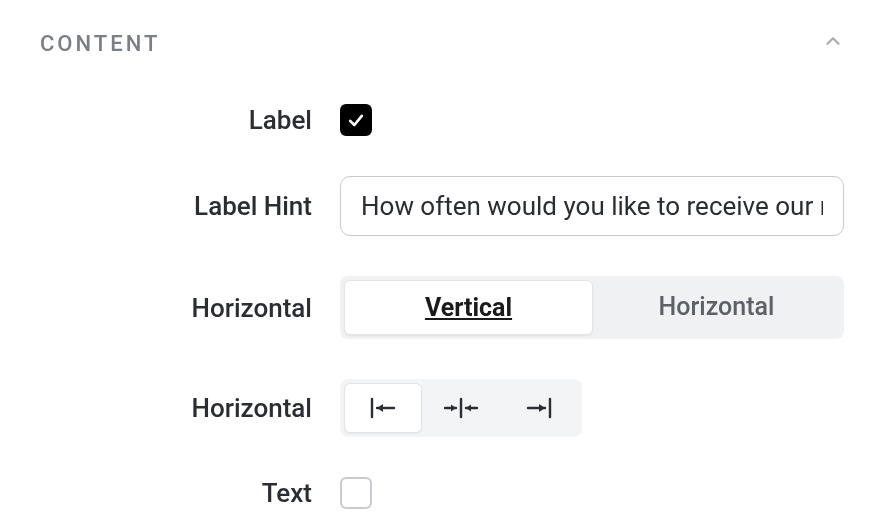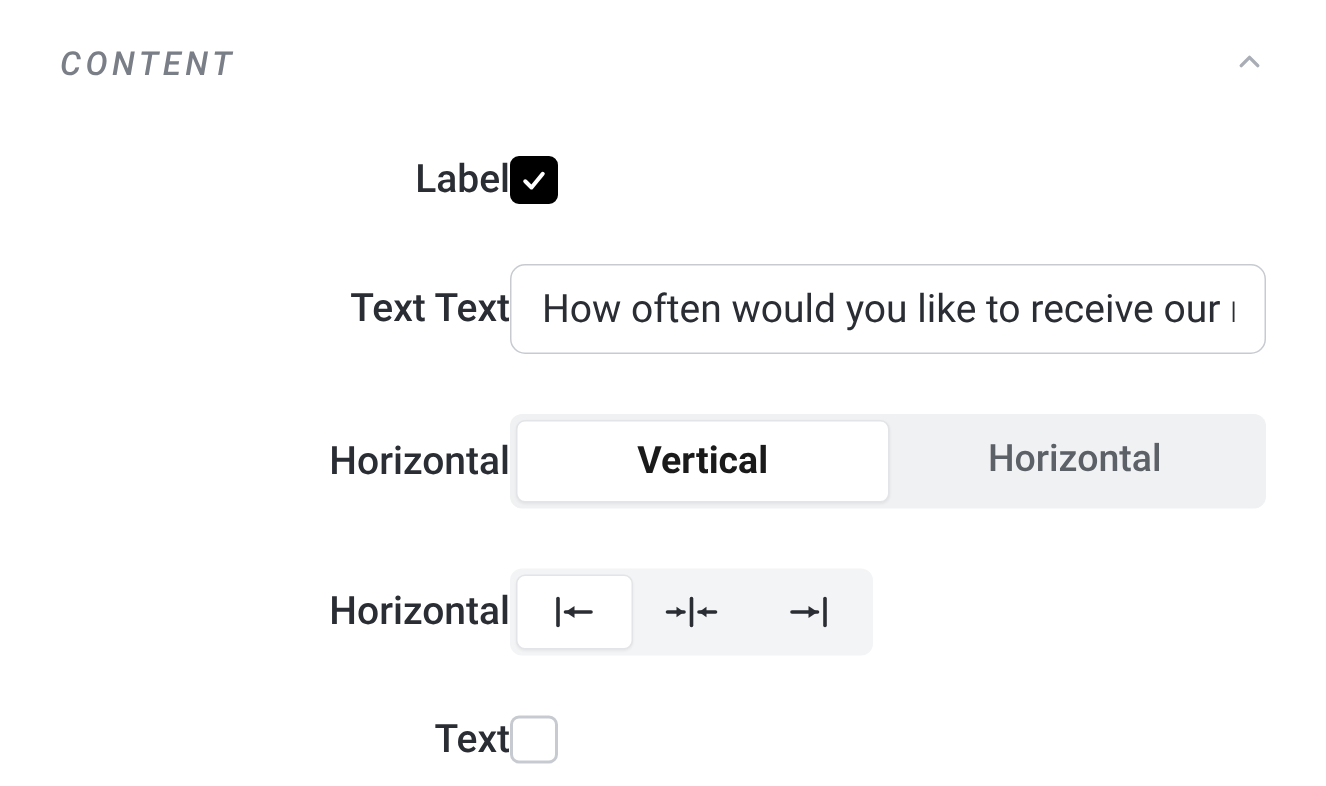--- a/index.html
+++ b/index.html
@@ -9,21 +9,20 @@
       width: 884px;
       height: 524px;
       padding: 30px 40px;
       color: #1a1a1a;
     }
     .section-header {
       display: flex;
       justify-content: space-between;
       align-items: center;
       margin-bottom: 48px;
-      font-style: italic;
     }
     .section-title {
       font-size: 22px;
       letter-spacing: 3px;
       color: #7a7e87;
       font-weight: 500;
     }
     .chevron {
       width: 22px;
       height: 22px;
@@ -34,20 +33,21 @@
       stroke-linejoin: round;
     }
     .row {
       display: flex;
       align-items: center;
       margin-bottom: 40px;
     }
     .row-label-col {
       flex: 0 0 300px;
       text-align: right;
+      padding-right: 28px;
     }
     .row-label {
       font-size: 26px;
       color: #2a2d33;
       font-weight: 500;
     }
     .row-control {
       flex: 1;
       display: flex;
       align-items: center;
@@ -105,20 +105,21 @@
       border-radius: 6px;
       cursor: pointer;
       font-weight: 500;
     }
     .segment.active {
       background: #fff;
       color: #1a1a1a;
       font-weight: 700;
       box-shadow: 0 1px 2px rgba(0,0,0,0.06);
       border: 1px solid #e2e4e8;
+      text-decoration: underline;
     }
     .icon-group {
       display: inline-flex;
       background: #f3f4f6;
       border-radius: 8px;
       padding: 4px;
     }
     .icon-btn {
       width: 78px;
       height: 50px;
@@ -161,21 +162,21 @@
     <div class="checkbox checked">
       <svg class="check-svg" viewBox="0 0 24 24">
         <polyline points="5 13 10 18 19 7"></polyline>
       </svg>
     </div>
   </div>
 </div>
 
 <div class="row">
   <div class="row-label-col">
-    <span class="row-label">Text Text</span>
+    <span class="row-label">Label Hint</span>
   </div>
   <div class="row-control">
     <input type="text" class="text-input" value="How often would you like to receive our newsletter?" style="">
   </div>
 </div>
 
 <div class="row">
   <div class="row-label-col">
     <span class="row-label">Horizontal</span>
   </div>

